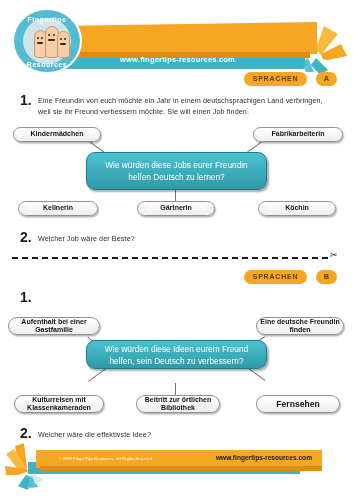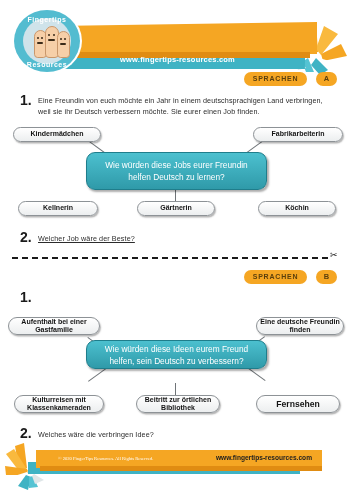--- a/index.html
+++ b/index.html
@@ -204,41 +204,41 @@
       </div>
       <div class="logo-text-top">Fingertips</div>
       <div class="logo-text-bot">Resources</div>
     </div>
   </div>
 
   <div class="badge-sprachen" style="left:244px;top:72px;">SPRACHEN</div>
   <div class="badge-letter" style="left:316px;top:72px;">A</div>
 
   <div class="qnum" style="left:20px;top:92px;">1.</div>
-  <div class="qtext" style="left:38px;top:95px;width:295px;">Eine Freundin von euch möchte ein Jahr in einem deutschsprachigen Land verbringen, weil sie ihr Deutsch verbessern möchte. Sie eurer einen Job finden.</div>
+  <div class="qtext" style="left:38px;top:95px;width:295px;">Eine Freundin von euch möchte ein Jahr in einem deutschsprachigen Land verbringen, weil sie ihr Freund verbessern möchte. Sie will einen Job finden.</div>
 
   <div class="map" style="top:125px;height:95px;">
 
     <div class="connector" style="left:88px;top:15px;width:44px;transform:rotate(36deg);"></div>
     <div class="connector" style="left:265px;top:15px;width:44px;transform:rotate(144deg);"></div>
     <div class="connector" style="left:88px;top:60px;width:44px;transform:rotate(-36deg);"></div>
     <div class="connector" style="left:265px;top:60px;width:44px;transform:rotate(216deg);"></div>
     <div class="connector" style="left:176px;top:62px;width:22px;transform:rotate(90deg);"></div>
 
     <div class="center-node" style="left:86px;top:27px;width:181px;height:38px;">Wie würden diese Jobs eurer Freundin helfen Deutsch zu lernen?</div>
 
     <div class="node" style="left:13px;top:2px;width:88px;height:15px;">Kindermädchen</div>
     <div class="node" style="left:253px;top:2px;width:90px;height:15px;">Fabrikarbeiterin</div>
     <div class="node" style="left:18px;top:76px;width:80px;height:15px;">Kellnerin</div>
     <div class="node" style="left:137px;top:76px;width:78px;height:15px;">Gärtnerin</div>
     <div class="node" style="left:258px;top:76px;width:78px;height:15px;">Köchin</div>
   </div>
 
   <div class="qnum" style="left:20px;top:229px;">2.</div>
-  <div class="qtext" style="left:38px;top:233px;width:295px;text-decoration:underline;">Welcher Job wäre der Beste?</div>
+  <div class="qtext" style="left:38px;top:233px;width:295px;">Welcher Job wäre der Beste?</div>
 
   <div class="cutline" style="top:257px;"></div>
   <div class="scissors" style="left:330px;top:250px;">✂</div>
 
   <div class="badge-sprachen" style="left:244px;top:270px;">SPRACHEN</div>
   <div class="badge-letter" style="left:316px;top:270px;">B</div>
 
   <div class="qnum" style="left:20px;top:289px;">1.</div>
 
   <div class="map" style="top:315px;height:105px;">
@@ -252,21 +252,21 @@
     <div class="center-node" style="left:86px;top:25px;width:181px;height:29px;">Wie würden diese Ideen eurem Freund helfen, sein Deutsch zu verbessern?</div>
 
     <div class="node" style="left:8px;top:2px;width:92px;height:18px;">Aufenthalt bei einer Gastfamilie</div>
     <div class="node" style="left:256px;top:2px;width:88px;height:18px;">Eine deutsche Freundin finden</div>
     <div class="node" style="left:14px;top:80px;width:90px;height:18px;">Kulturreisen mit Klassenkameraden</div>
     <div class="node" style="left:136px;top:80px;width:84px;height:18px;">Beitritt zur örtlichen Bibliothek</div>
     <div class="node" style="left:256px;top:80px;width:84px;height:18px;font-size:8.6px;border-radius:9px;">Fernsehen</div>
   </div>
 
   <div class="qnum" style="left:20px;top:425px;">2.</div>
-  <div class="qtext" style="left:38px;top:429px;width:295px;">Welches wäre die verbringen Idee?</div>
+  <div class="qtext" style="left:38px;top:429px;width:295px;">Welcher wäre die effektivste Idee?</div>
 
   <svg class="ftr-burst" style="top:440px;" viewBox="0 0 54 54">
     <polygon points="11,6 20,3 23,28 15,29" fill="#f5a623"></polygon>
     <polygon points="2,14 10,9 24,31 18,35" fill="#f9b93e"></polygon>
     <polygon points="1,26 2,35 24,35 23,29" fill="#f5a623"></polygon>
     <polygon points="4,38 12,47 26,36 23,32" fill="#ffffff"></polygon>
     <polygon points="14,46 24,50 27,37 22,35" fill="#3fb3c4"></polygon>
     <polygon points="25,48 34,47 29,36 25,37" fill="#55c3d3"></polygon>
     <polygon points="31,44 40,40 30,34 28,36" fill="#dfe6e8"></polygon>
   </svg>

